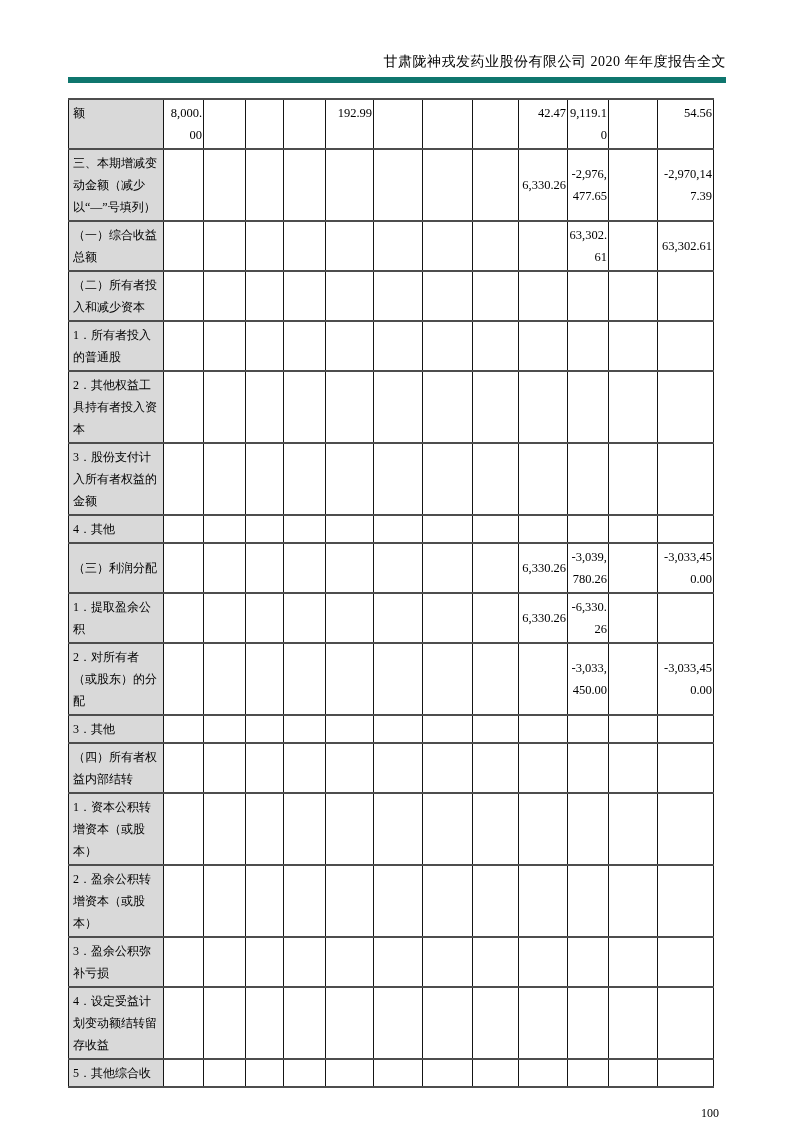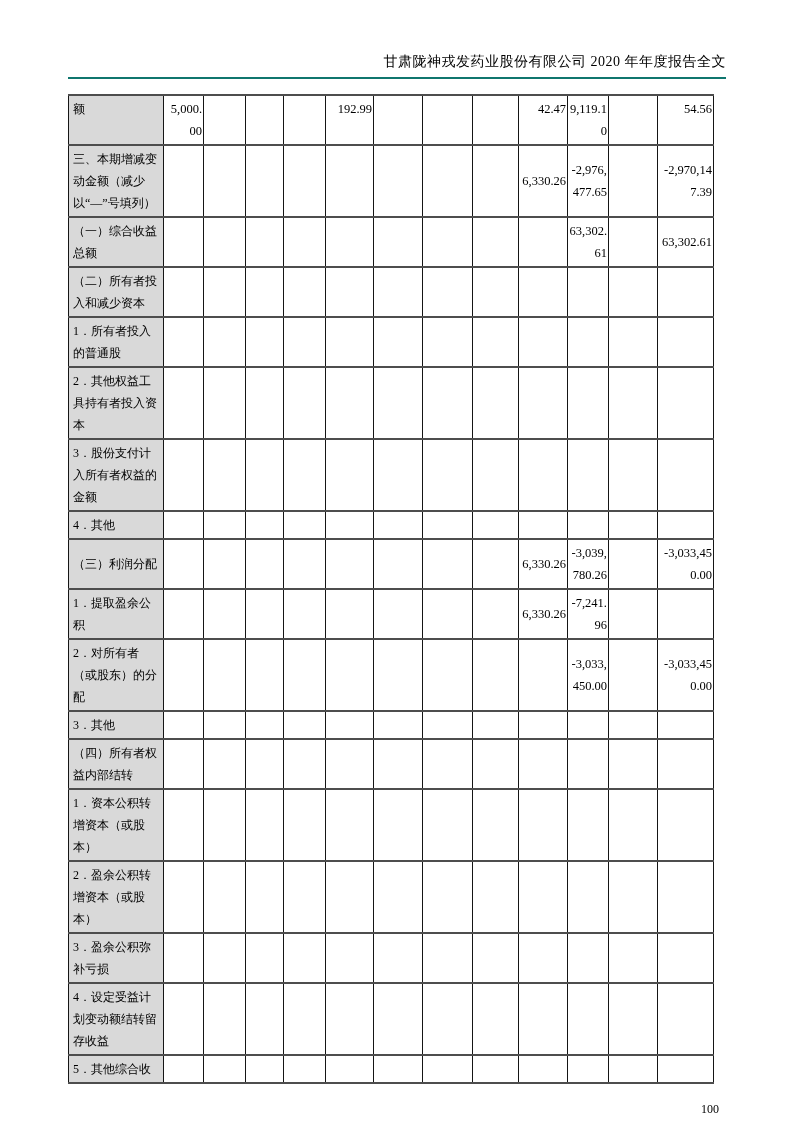--- a/index.html
+++ b/index.html
@@ -3,21 +3,21 @@
 <meta charset="utf-8">
 <style>
   html,body{margin:0;padding:0;background:#888;}
   .page{
     width:793px;height:1122px;background:#ffffff;margin:0 auto;position:relative;
     font-family:"Liberation Serif","DejaVu Serif",serif;color:#000;
     box-sizing:border-box;padding:53px 67px 0 68px;overflow:hidden;
   }
   .header{
     text-align:right;font-size:14px;line-height:18px;letter-spacing:.5px;
-    padding-bottom:6px;border-bottom:2px solid #0f766e;white-space:nowrap;
+    padding-bottom:6px;border-bottom:6px solid #0f766e;white-space:nowrap;
   }
   table.equity{
     border-collapse:collapse;table-layout:fixed;width:645px;margin-top:15px;
     font-size:12.5px;
   }
   table.equity td{
     border-left:1px solid #151515;border-right:1px solid #151515;
     border-top:2px solid #4d4d4d;border-bottom:2px solid #4d4d4d;
     vertical-align:middle;line-height:22px;overflow:hidden;
   }
@@ -57,21 +57,21 @@
         <col class="c7">
         <col class="c8">
         <col class="c9">
       <col class="c10">
         <col class="c11">
         <col class="c12">
     </colgroup>
     <tbody>
         <tr class="row-top" style="height: 50px;">
           <td class="lbl">额</td>
-          <td class="num">5,000.00</td>
+          <td class="num">8,000.00</td>
           <td class="num"></td>
           <td class="num"></td>
           <td class="num"></td>
           <td class="num">192.99</td>
           <td class="num"></td>
           <td class="num"></td>
           <td class="num"></td>
           <td class="num">42.47</td>
           <td class="num">9,119.10</td>
           <td class="num"></td>
@@ -201,21 +201,21 @@
           <td class="lbl">1．提取盈余公积</td>
           <td class="num"></td>
           <td class="num"></td>
           <td class="num"></td>
           <td class="num"></td>
           <td class="num"></td>
           <td class="num"></td>
           <td class="num"></td>
           <td class="num"></td>
           <td class="num">6,330.26</td>
-          <td class="num">-7,241.96</td>
+          <td class="num">-6,330.26</td>
           <td class="num"></td>
           <td class="num"></td>
         </tr>
         <tr style="height: 50px;">
           <td class="lbl">2．对所有者（或股东）的分配</td>
           <td class="num"></td>
           <td class="num"></td>
           <td class="num"></td>
           <td class="num"></td>
           <td class="num"></td>

